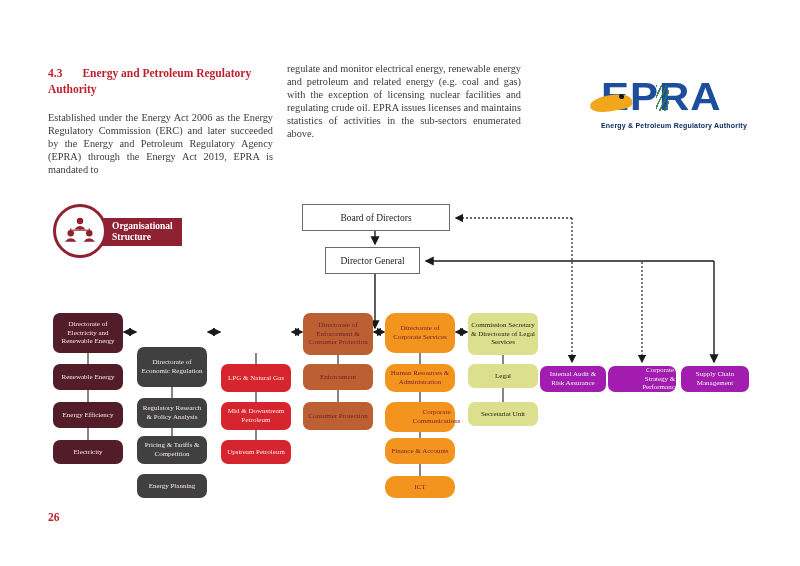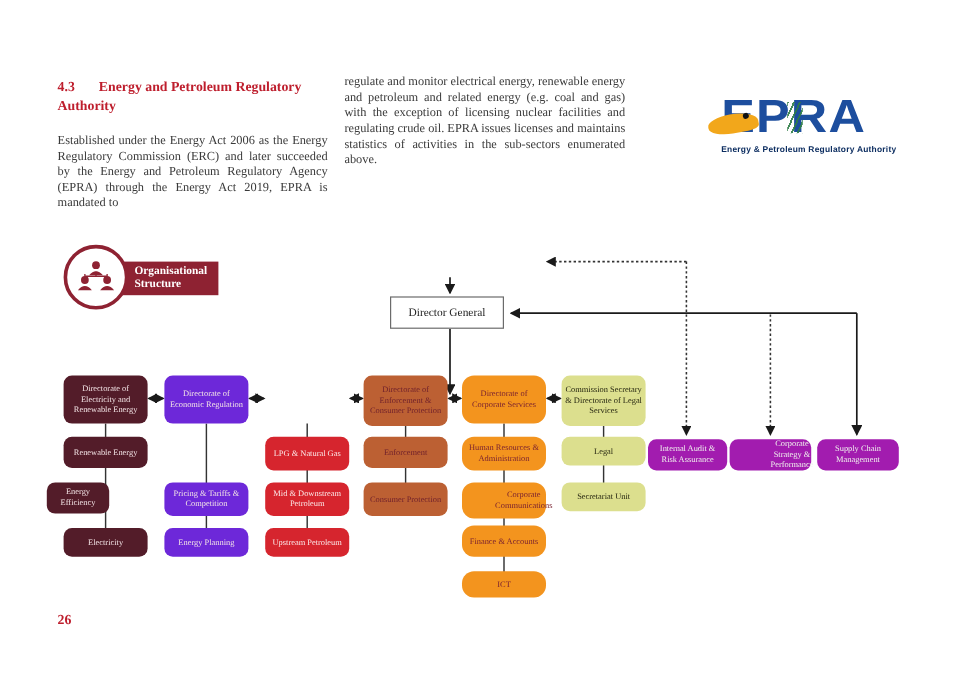--- a/index.html
+++ b/index.html
@@ -41,21 +41,21 @@
     background:#fff;border:3px solid #8e2232;border-radius:50%;z-index:2;
     display:flex;align-items:center;justify-content:center;}
   
   .obox{position:absolute;border-radius:7px;display:flex;align-items:center;
     justify-content:center;text-align:center;font-size:7px;line-height:1.25;
     padding:2px 3px;box-sizing:border-box;z-index:3;}
   .topbox{position:absolute;background:#fff;border:1.5px solid #6b6b6b;
     display:flex;align-items:center;justify-content:center;font-size:9.5px;
     color:#222;z-index:3;box-sizing:border-box;}
   .c1{background:#531c29;color:#f3e4e6;}
-  .c2{background:#6d28d9;color:#f3e4e6;}
+  .c2{background:#404040;color:#f3e4e6;margin-top:34px;}
   .c3{background:#d6252e;color:#fbe9e9;}
   .c4{background:#bc6033;color:#6e1f2b;}
   .c5{background:#f3941e;color:#7a2230;border-radius:10px;}
   .c6{background:#dcdf8e;color:#24240f;}
   .cg{background:#a21caf;color:#f0f3ee;}
   .connectors{position:absolute;left:0;top:0;z-index:0;}
 </style>
 </head>
 <body>
 
@@ -119,32 +119,34 @@
     <line x1="456" y1="332" x2="467" y2="332" stroke="#1a1a1a" stroke-width="1.3" marker-start="url(#arr)" marker-end="url(#arr)"></line>
 
     <line x1="88" y1="353" x2="88" y2="442" stroke="#333" stroke-width="1.2"></line>
     <line x1="172" y1="353" x2="172" y2="442" stroke="#333" stroke-width="1.2"></line>
     <line x1="256" y1="353" x2="256" y2="442" stroke="#333" stroke-width="1.2"></line>
     <line x1="338" y1="355" x2="338" y2="404" stroke="#333" stroke-width="1.2"></line>
     <line x1="420" y1="353" x2="420" y2="478" stroke="#333" stroke-width="1.2"></line>
     <line x1="503" y1="355" x2="503" y2="404" stroke="#333" stroke-width="1.2"></line>
   </svg>
 
+  <div class="topbox" style="left:302px;top:204px;width:148px;height:27px;">Board of Directors</div>
   <div class="topbox" style="left:325px;top:247px;width:95px;height:27px;text-align:center;">Director General</div>
 
   <div class="obox c1" style="left:53px;top:313px;width:70px;height:40px;">Directorate of Electricity and Renewable Energy</div>
   <div class="obox c2" style="left:137px;top:313px;width:70px;height:40px;">Directorate of Economic Regulation</div>
   <div class="obox c4" style="left:303px;top:313px;width:70px;height:42px;">Directorate of Enforcement &amp; Consumer Protection</div>
   <div class="obox c5" style="left:385px;top:313px;width:70px;height:40px;">Directorate of Corporate Services</div>
   <div class="obox c1" style="left:53px;top:364px;width:70px;height:26px;">Renewable Energy</div>
 
   <div class="obox c6" style="left:468px;top:313px;width:70px;height:42px;">Commission Secretary &amp; Directorate of Legal Services</div>
-  <div class="obox c1" style="left:39px;top:402px;width:52px;height:26px;">Energy Efficiency</div>
+  <div class="obox c1" style="left:53px;top:402px;width:70px;height:26px;">Energy Efficiency</div>
   <div class="obox c1" style="left:53px;top:440px;width:70px;height:24px;">Electricity</div>
 
+  <div class="obox c2" style="left:137px;top:364px;width:70px;height:30px;">Regulatory Research &amp; Policy Analysis</div>
   <div class="obox c2" style="left:137px;top:402px;width:70px;height:28px;">Pricing &amp; Tariffs &amp; Competition</div>
   <div class="obox c2" style="left:137px;top:440px;width:70px;height:24px;">Energy Planning</div>
 
   <div class="obox c3" style="left:221px;top:364px;width:70px;height:28px;">LPG &amp; Natural Gas</div>
   <div class="obox c3" style="left:221px;top:402px;width:70px;height:28px;">Mid &amp; Downstream Petroleum</div>
   <div class="obox c3" style="left:221px;top:440px;width:70px;height:24px;">Upstream Petroleum</div>
 
   <div class="obox c4" style="left:303px;top:364px;width:70px;height:26px;">Enforcement</div>
   <div class="obox c4" style="left:303px;top:402px;width:70px;height:28px;">Consumer Protection</div>
 

